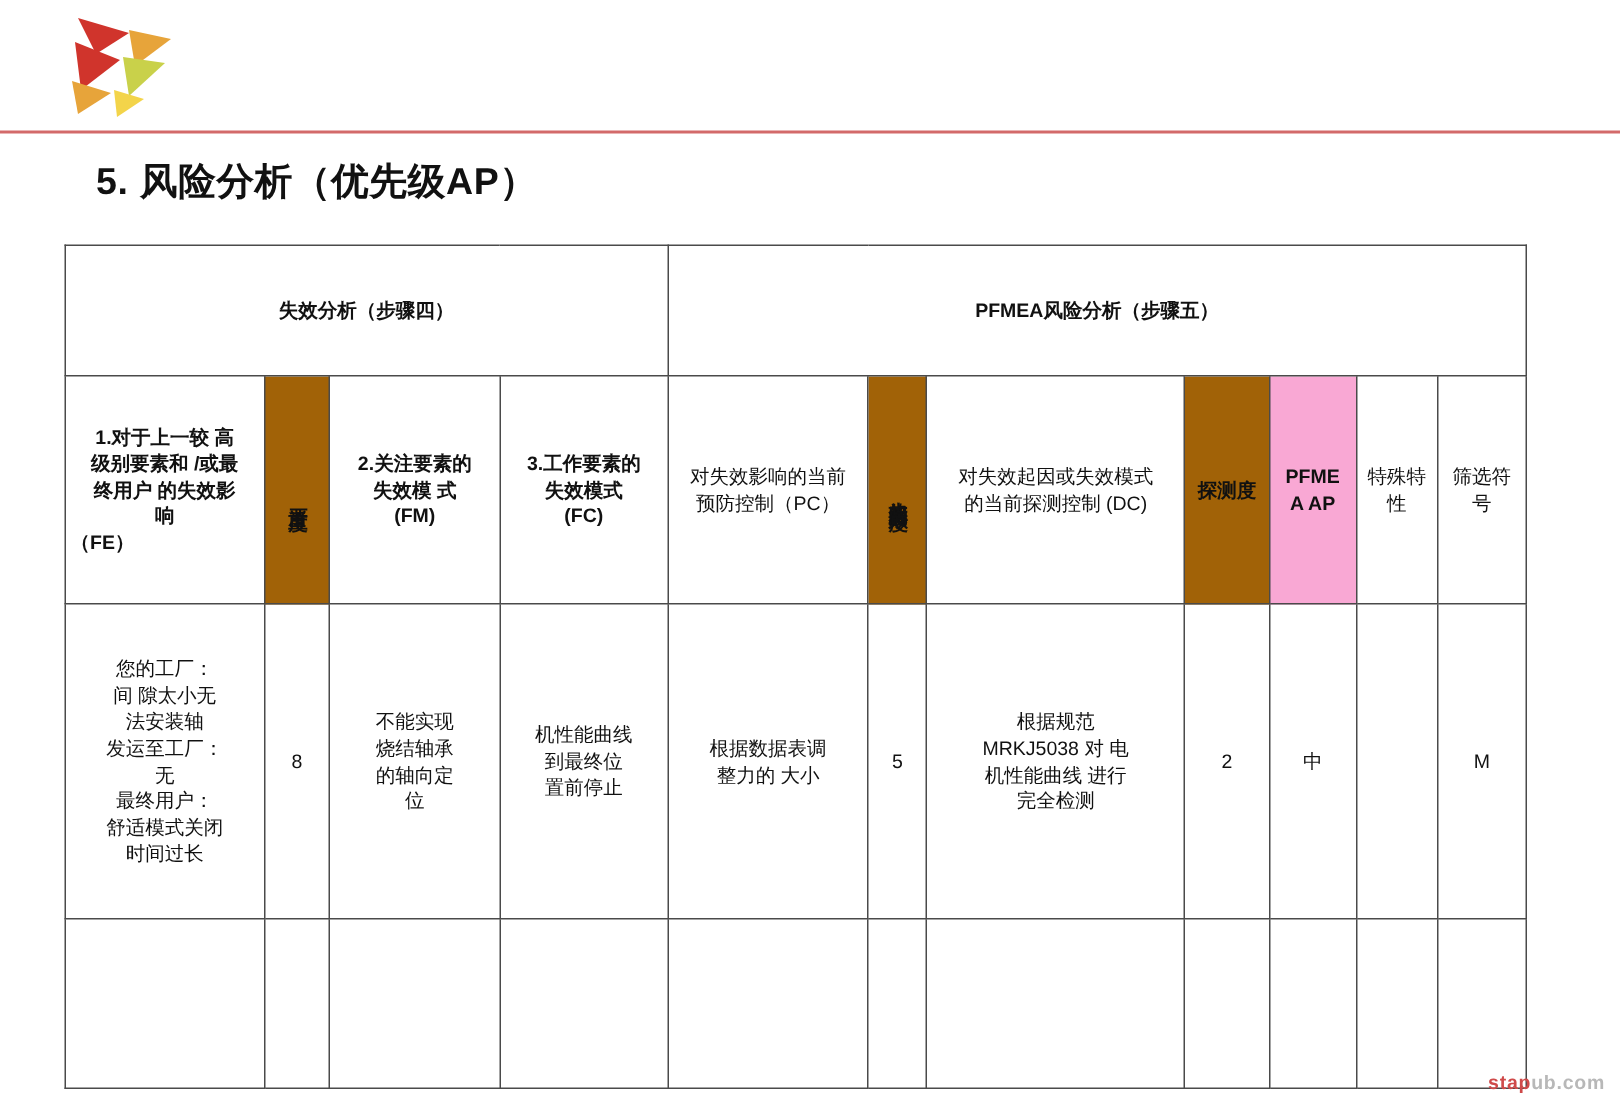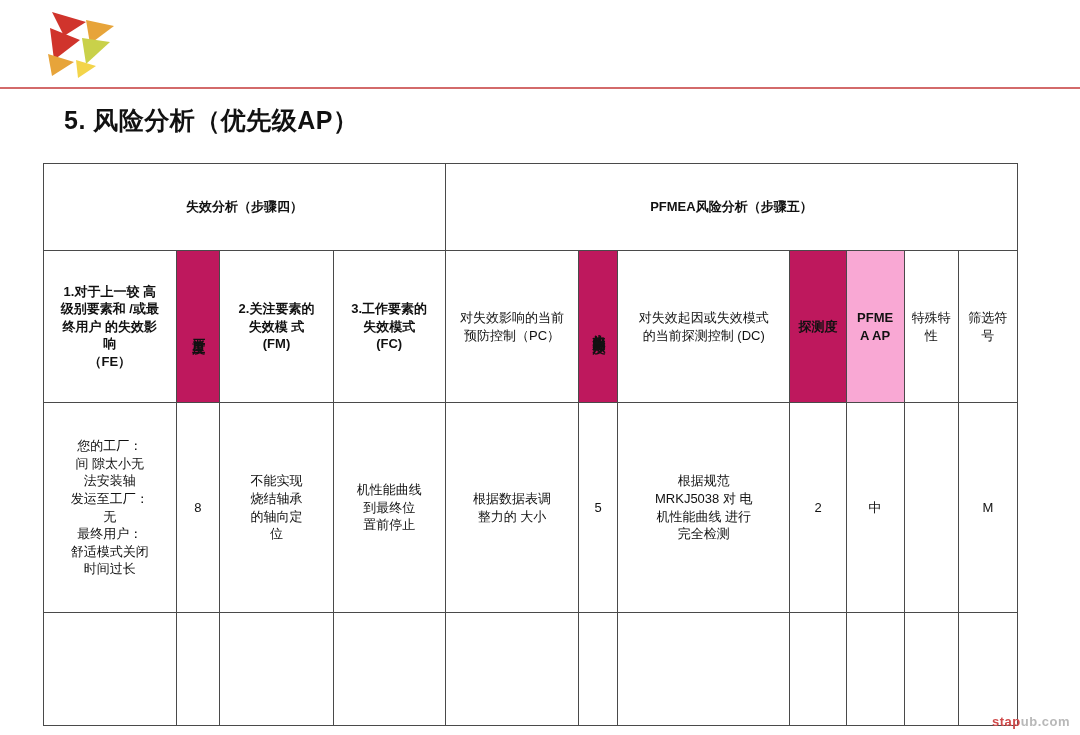--- a/index.html
+++ b/index.html
@@ -79,21 +79,21 @@
     font-size: 14px;
     height: 82px;
   }
   
   .colhead {
     height: 152px;
     font-weight: bold;
     font-size: 13px;
   }
   .orange {
-    background: #be185d;
+    background: #a16207;
   }
   .green {
     background: #f9a8d4;
   }
   .vertical {
     writing-mode: vertical-rl;
     text-orientation: upright;
     letter-spacing: 1px;
     margin: 0 auto;
     display: inline-block;
@@ -179,21 +179,21 @@
       <td class="grp" colspan="4">失效分析（步骤四）</td>
       <td class="grp" colspan="7">PFMEA风险分析（步骤五）</td>
     </tr>
 
     <tr class="colhead">
       <td class="leftal">
         <div>1.对于上一较 高</div>
         <div>级别要素和 /或最</div>
         <div>终用户 的失效影</div>
         <div style="text-align:center">响</div>
-        <div style="text-align:center">（FE）</div>
+        <div style="text-align:left">（FE）</div>
       </td>
       <td class="orange">
         <span class="vertical">严重度</span>
       </td>
       <td>
         <div>2.关注要素的</div>
         <div>失效模 式</div>
         <div>(FM)</div>
       </td>
       <td>

